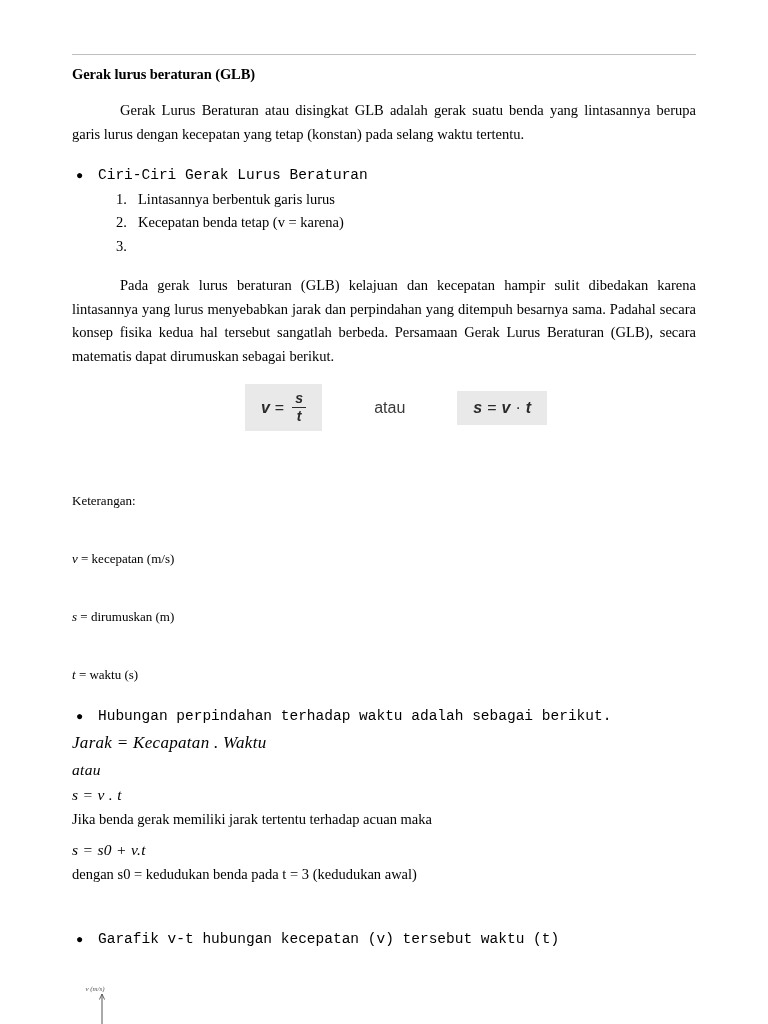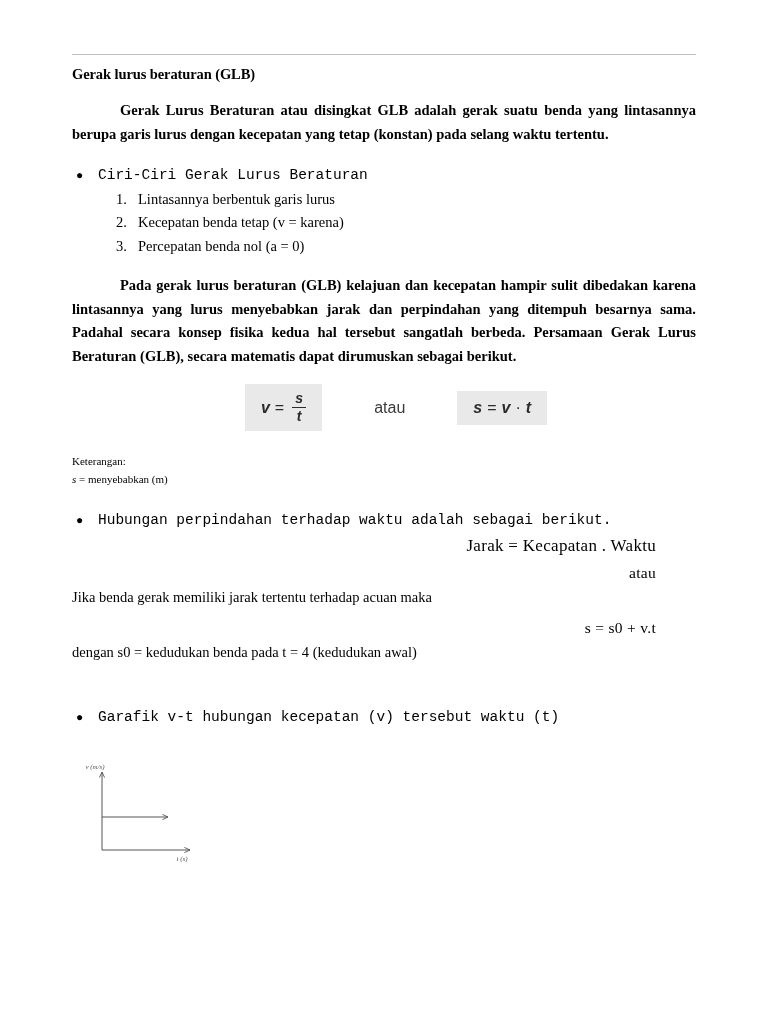--- a/index.html
+++ b/index.html
@@ -42,21 +42,20 @@
     line-height: 1.2;
   }
   p.para {
     font-size: 14.5px;
     line-height: 1.62;
     margin: 0 0 6px 0;
     text-align: justify;
   }
   p.indent {
     text-indent: 48px;
-    font-weight: bold;
   }
   .bullet-row {
     display: flex;
     align-items: baseline;
     font-size: 14.5px;
     line-height: 1.62;
     margin: 0;
     padding-left: 0px;
   }
   .bullet-mark {
@@ -148,29 +147,31 @@
   }
   .frac .denom {
     font-style: italic;
     font-weight: bold;
     font-size: 14px;
     padding: 1px 3px 0 3px;
   }
 
   
   .keterangan-line {
-    font-size: 11px;
-    line-height: 1.62;
+    font-size: 13px;
+    line-height: 1.62;
+    margin-top: 37px;
   }
   .var { font-style: italic; }
 
   
   .math-center {
-    text-align: right;
+    text-align: left;
     font-family: "Liberation Serif", "DejaVu Serif", serif;
+    font-style: italic;
     font-size: 17px;
     line-height: 1.65;
     letter-spacing: 0.3px;
     padding-right: 40px;
   }
   .math-center.small {
     font-size: 15.5px;
   }
 
   
@@ -213,21 +214,20 @@
       <li>
         <span class="num">1.</span>
         <span>Lintasannya berbentuk garis lurus</span>
       </li>
       <li>
         <span class="num">2.</span>
         <span>Kecepatan benda tetap (v = karena)</span>
       </li>
       <li>
         <span class="num">3.</span>
-        <span>Percepatan benda nol (a = 0)</span>
       </li>
     </ol>
 
     <div class="spacer-16"></div>
 
     <p class="para indent">Pada gerak lurus beraturan (GLB) kelajuan dan kecepatan hampir sulit dibedakan karena lintasannya yang lurus menyebabkan jarak dan perpindahan yang ditempuh besarnya sama. Padahal secara konsep fisika kedua hal tersebut sangatlah berbeda. Persamaan Gerak Lurus Beraturan (GLB), secara matematis dapat dirumuskan sebagai berikut.</p>
 
     <div class="formula-row">
       <div class="fbox b1">
         <span class="eqline">
@@ -251,38 +251,45 @@
           <span class="eq-sym">·</span>
           <span class="eq-italic">t</span>
         </span>
       </div>
     </div>
 
     <div class="spacer-8"></div>
 
     <div class="keterangan-line">Keterangan:</div>
     <div class="keterangan-line">
-      <span class="var">s</span><span> = menyebabkan (m)</span>
+      <span class="var">v</span><span> = kecepatan (m/s)</span>
+    </div>
+    <div class="keterangan-line">
+      <span class="var">s</span><span> = dirumuskan (m)</span>
+    </div>
+    <div class="keterangan-line">
+      <span class="var">t</span><span> = waktu (s)</span>
     </div>
 
     <div class="spacer-20"></div>
 
     <div class="bullet-row">
       <span class="bullet-mark">●</span>
       <span class="bullet-text">Hubungan perpindahan terhadap waktu adalah sebagai berikut.</span>
     </div>
 
     <div class="math-center">Jarak = Kecapatan . Waktu</div>
     <div class="math-center small">atau</div>
+    <div class="math-center small">s = v . t</div>
 
     <p class="para">Jika benda gerak memiliki jarak tertentu terhadap acuan maka</p>
 
     <div class="math-center small">s = s0 + v.t</div>
 
-    <p class="para">dengan s0 = kedudukan benda pada t = 4 (kedudukan awal)</p>
+    <p class="para">dengan s0 = kedudukan benda pada t = 3 (kedudukan awal)</p>
 
     <div class="spacer-36"></div>
 
     <div class="bullet-row">
       <span class="bullet-mark">●</span>
       <span class="bullet-text">Garafik v-t hubungan kecepatan (v) tersebut waktu (t)</span>
     </div>
 
     <div class="spacer-28"></div>
 

